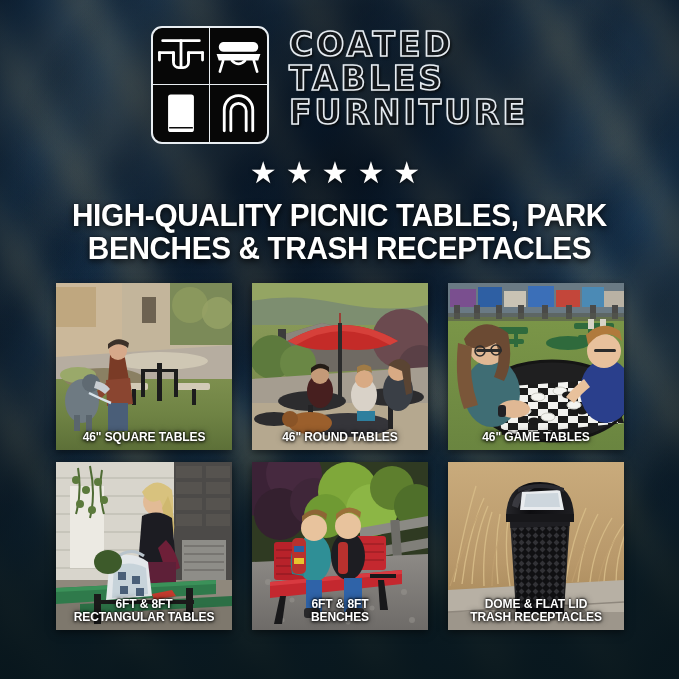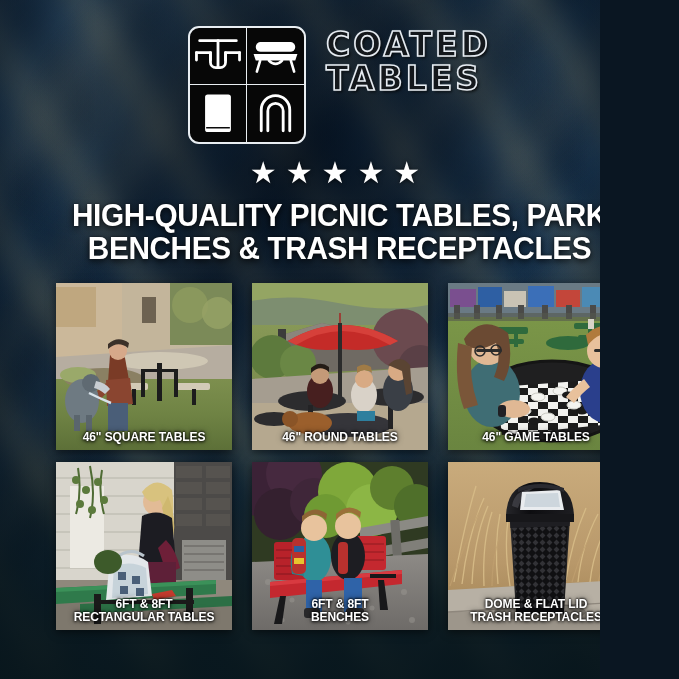--- a/index.html
+++ b/index.html
@@ -7,21 +7,21 @@
   html, body {
     width: 679px;
     height: 679px;
     overflow: hidden;
     background: #0a1622;
     font-family: "Liberation Sans", sans-serif;
   }
 
   #poster {
     position: relative;
-    width: 600px;
+    width: 679px;
     height: 679px;
     overflow: hidden;
     background: #16293d;
   }
 
   
   .bg-layer {
     position: absolute;
     inset: -60px;
     z-index: 0;
@@ -290,20 +290,21 @@
               <path d="M19 39 V21 a7 7 0 0 1 14 0 V39"></path>
             </g>
           </svg>
         </div>
 
       </div>
 
       <div class="logo-words">
         <div class="logo-word">COATED</div>
         <div class="logo-word">TABLES</div>
+        <div class="logo-word">FURNITURE</div>
       </div>
 
     </div>
 
     <div class="stars">
       <span class="star">★</span><span class="star">★</span><span class="star">★</span><span class="star">★</span><span class="star">★</span>
     </div>
 
     <div class="headline">
       <span class="headline-line">HIGH-QUALITY PICNIC TABLES, PARK</span>

